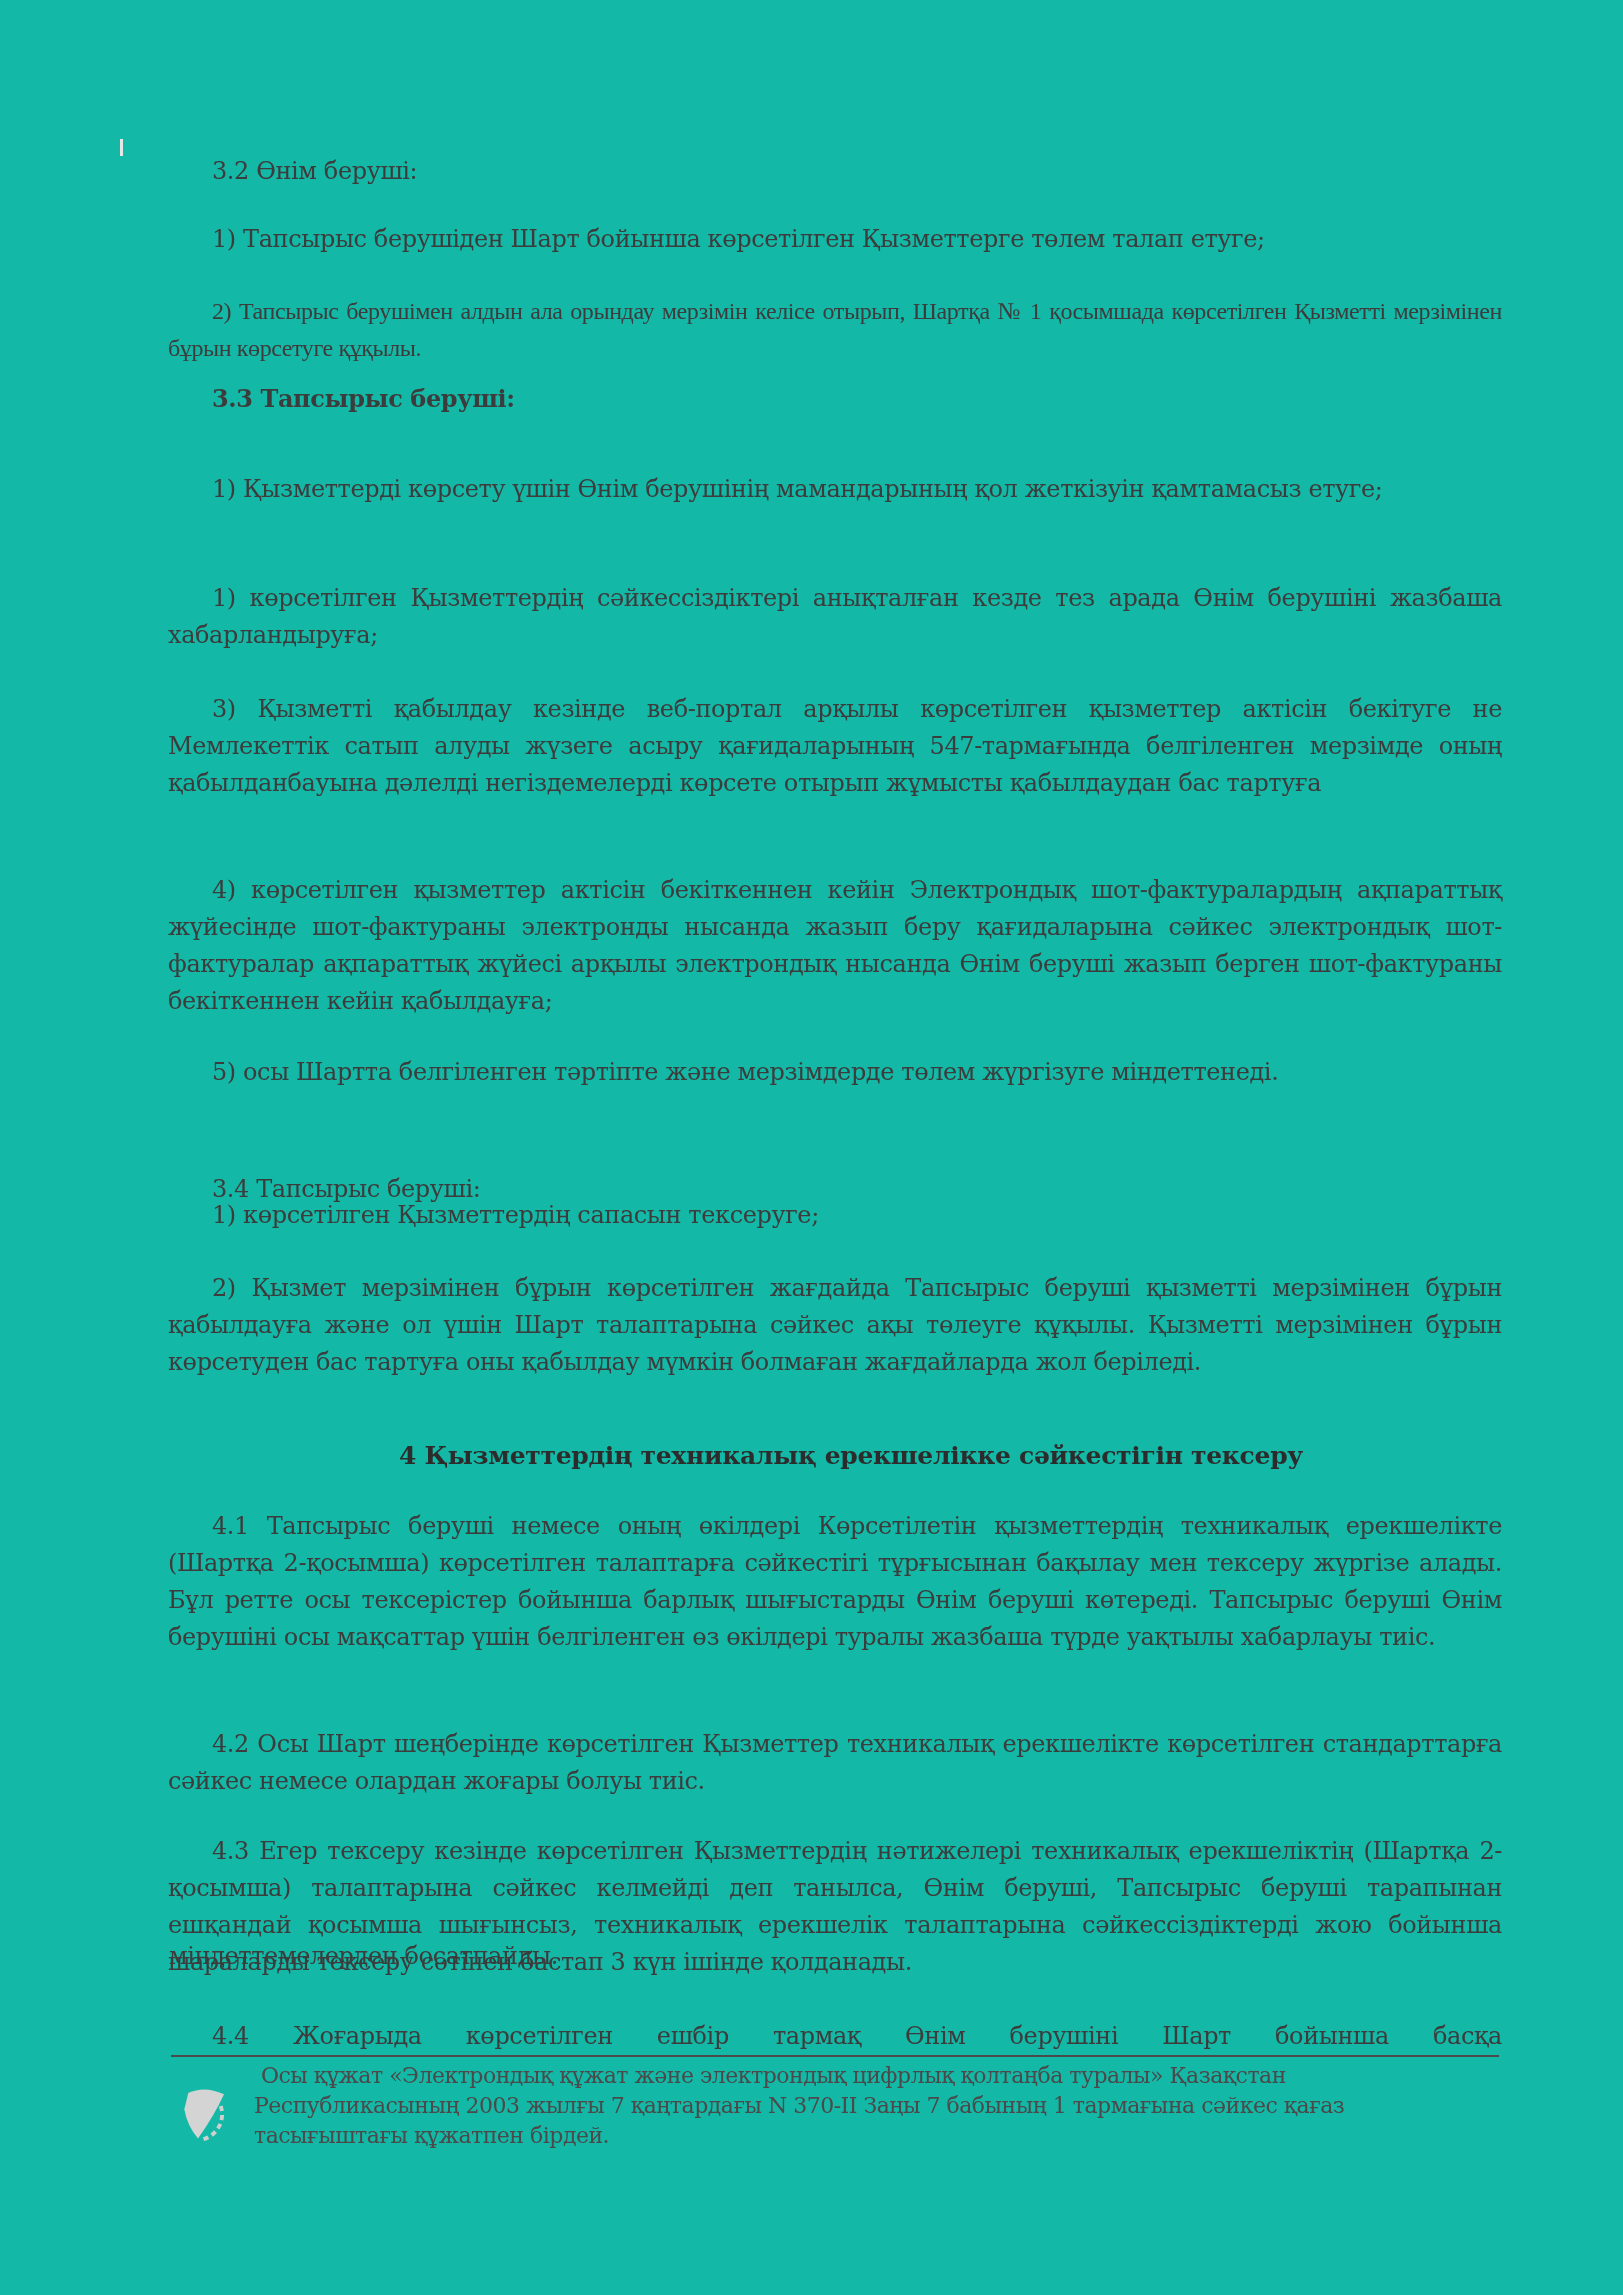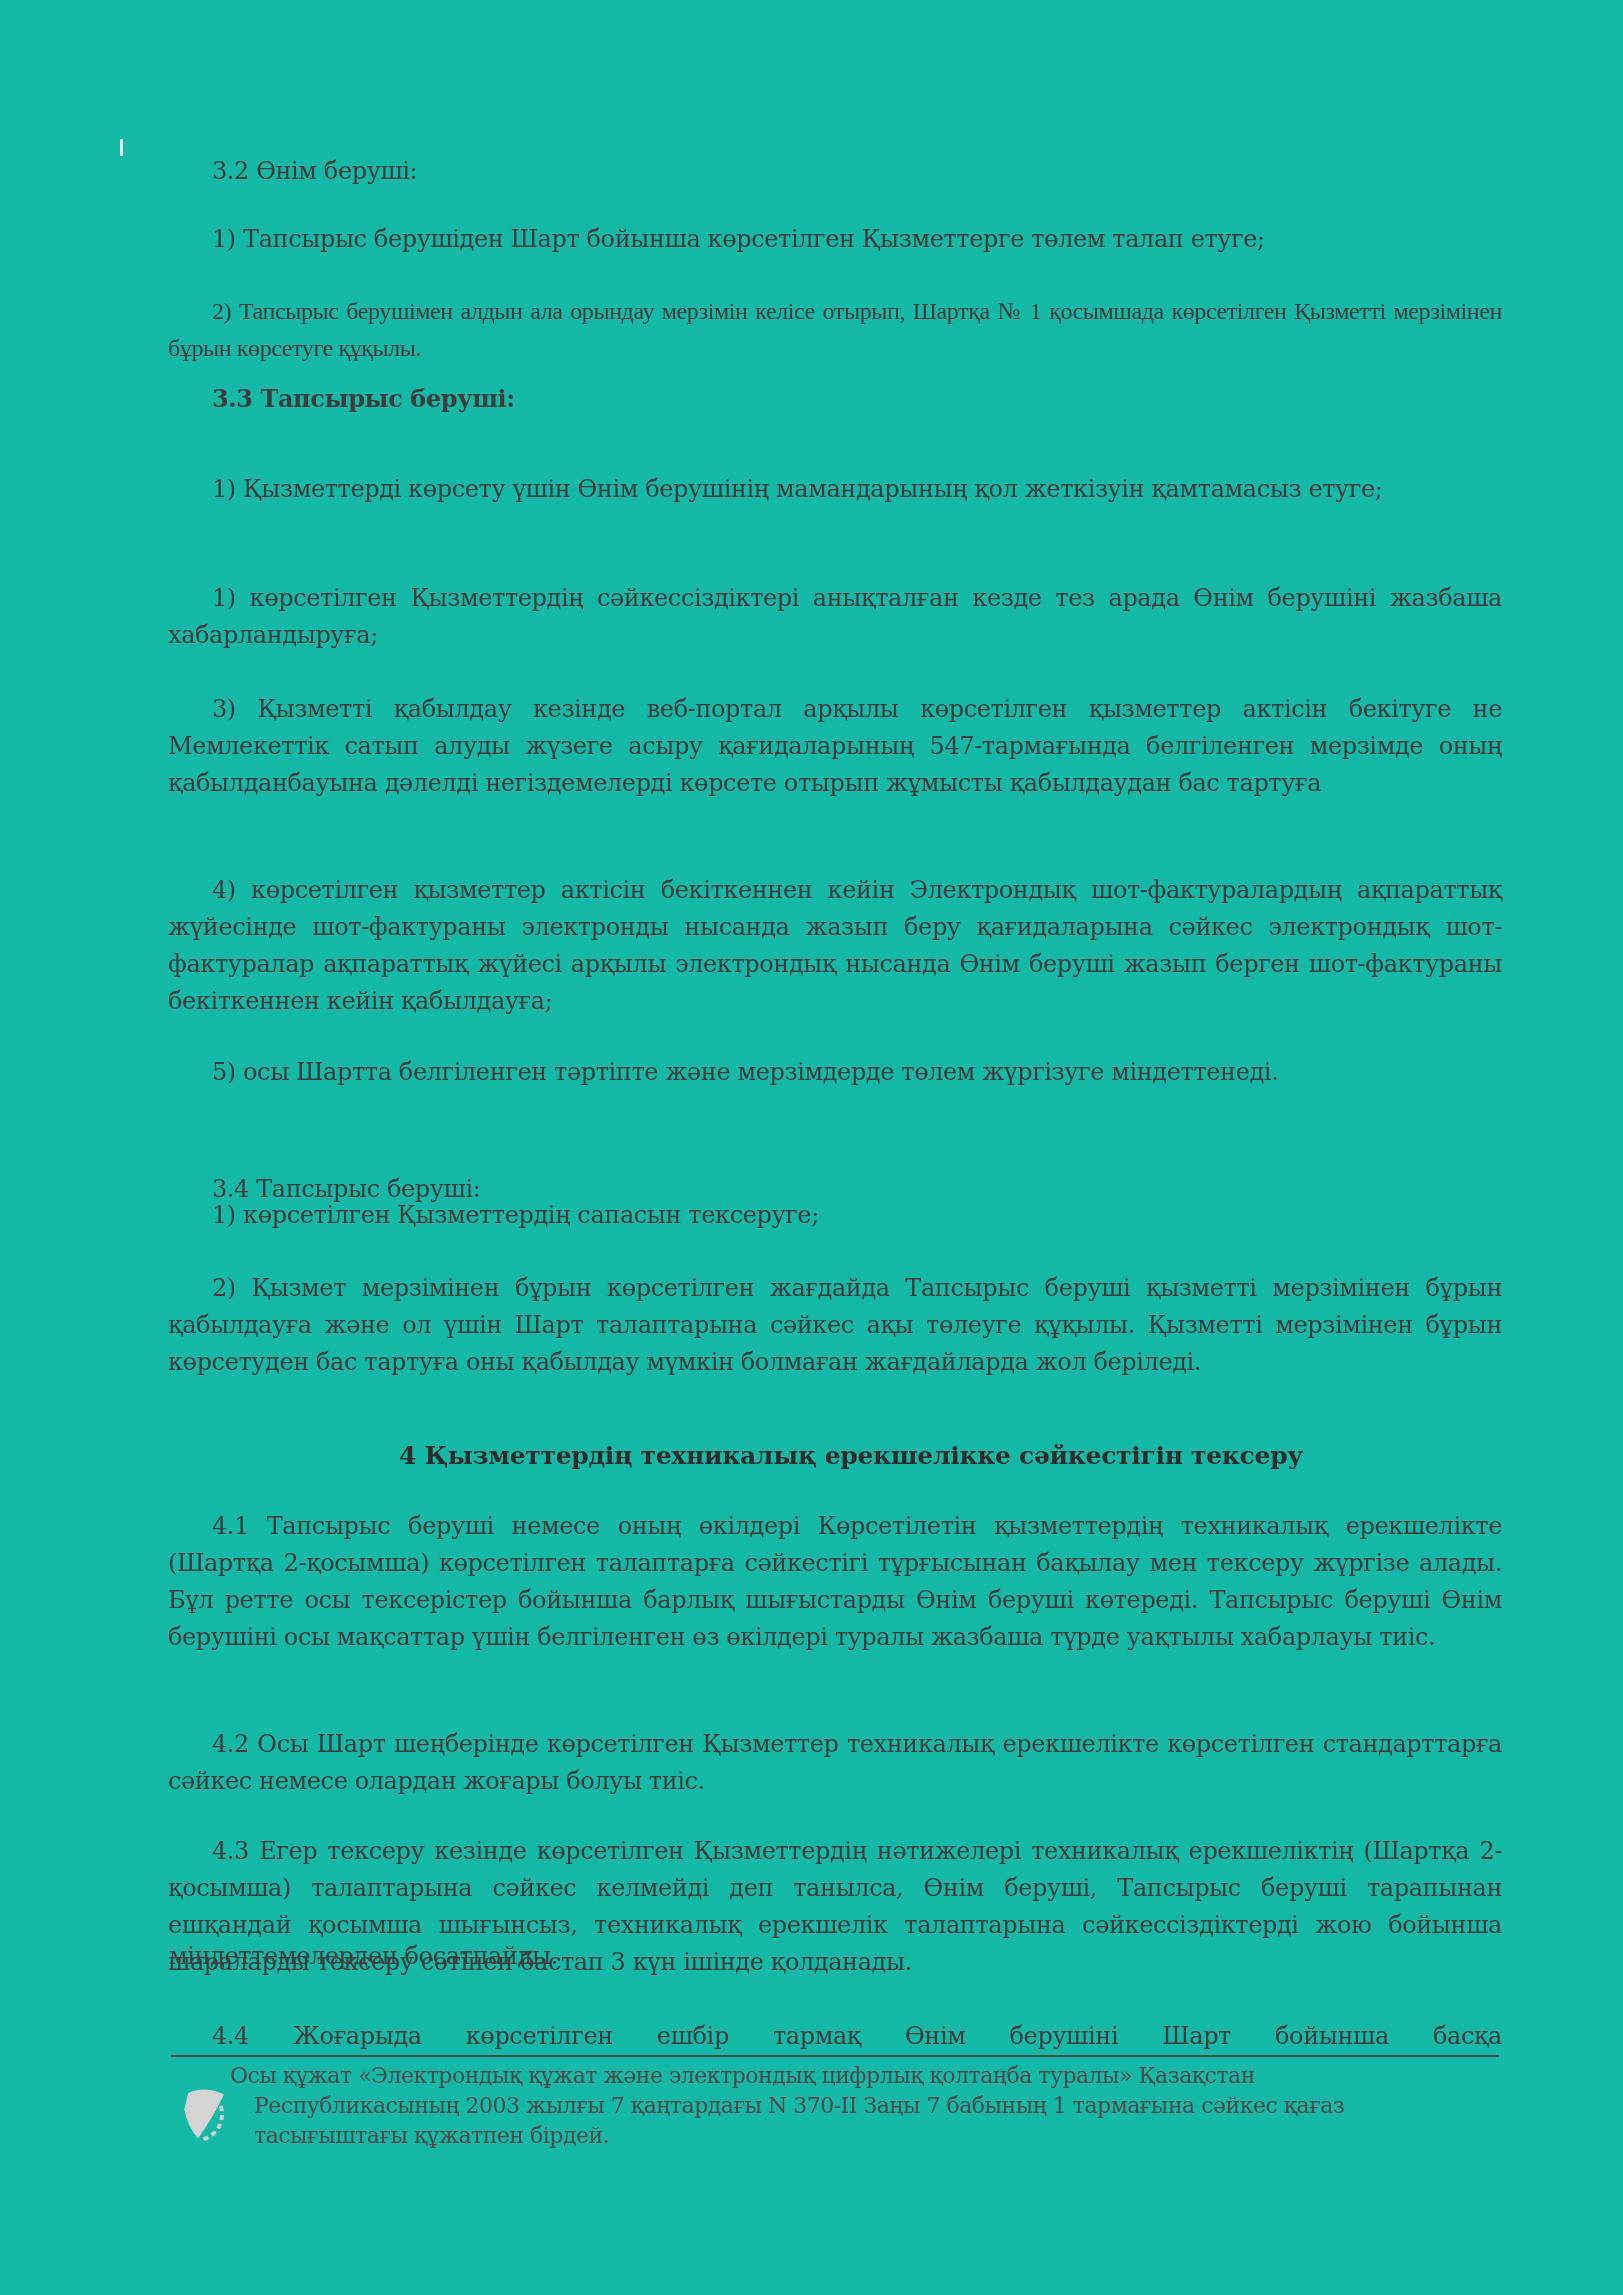--- a/index.html
+++ b/index.html
@@ -85,20 +85,21 @@
       letter-spacing: -0.5px;
       text-indent: 0;
     }
     .footer-note .line2 {
       display: block;
       padding-left: 79px;
     }
     .footer-note .line1 {
       display: block;
       padding-left: 55px;
+      margin-left: 31px;
     }
     .stamp-logo {
       position: absolute;
       left: 175px;
       top: 2080px;
       width: 72px;
       height: 65px;
     }
   </style>
 </head>

